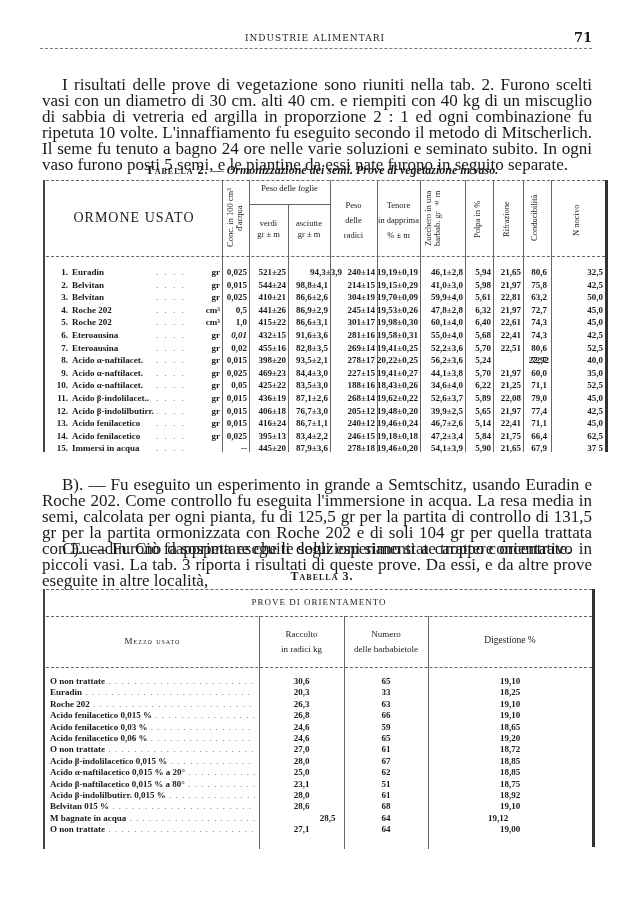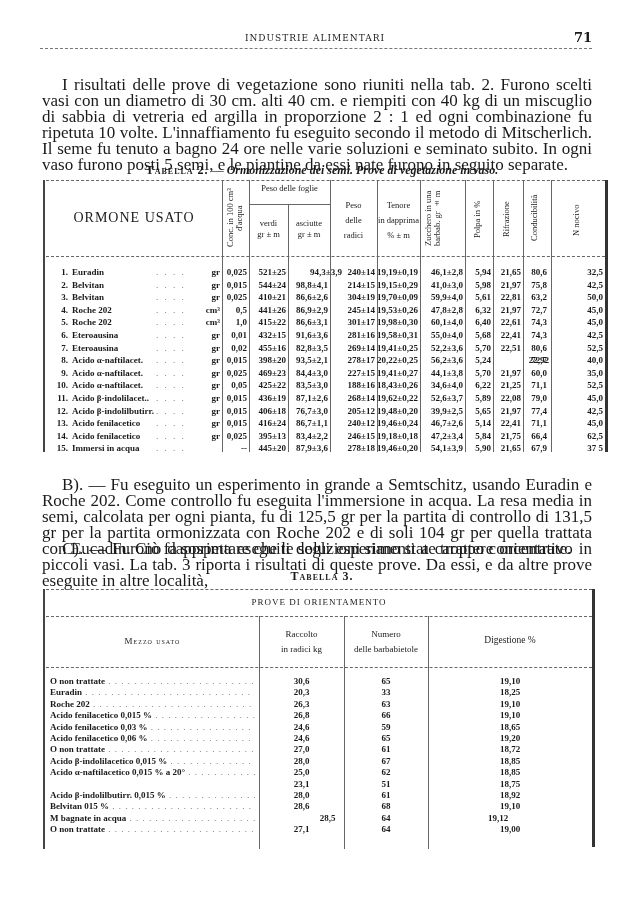--- a/index.html
+++ b/index.html
@@ -195,21 +195,21 @@
           <span class="num" style="left: 419px; width: 26px;">6,40</span>
           <span class="num" style="left: 447px; width: 28px;">22,61</span>
           <span class="num" style="left: 477px; width: 24px;">74,3</span>
           <span class="num" style="left: 505px; width: 52px;">45,0</span>
           <span class="dots" style="left: 110px; width: 34px; overflow: hidden;">. . . . .</span>
         </div>
         <div class="t2-row">
           <span class="num" style="left: 2px; width: 20px;">6.</span>
           <span class="" style="left: 26px; width: 120px;">Eteroausina</span>
           <span class="num" style="left: 146px; width: 28px;">gr</span>
-          <span class="num" style="left: 176px; width: 25px;">0,01</span>
+          <span class="num" style="left: 176px; width: 25px; font-style: italic;">0,01</span>
           <span class="num" style="left: 203px; width: 37px;">432±15</span>
           <span class="num" style="left: 242px; width: 40px;">91,6±3,6</span>
           <span class="num" style="left: 284px; width: 45px;">281±16</span>
           <span class="num" style="left: 331px; width: 41px;">19,58±0,31</span>
           <span class="num" style="left: 374px; width: 43px;">55,0±4,0</span>
           <span class="num" style="left: 419px; width: 26px;">5,68</span>
           <span class="num" style="left: 447px; width: 28px;">22,41</span>
           <span class="num" style="left: 477px; width: 24px;">74,3</span>
           <span class="num" style="left: 505px; width: 52px;">42,5</span>
           <span class="dots" style="left: 110px; width: 34px; overflow: hidden;">. . . . .</span>
@@ -439,20 +439,21 @@
           <span class="c" style="left: 298px; width: 84px;">67</span>
           <span class="c" style="left: 382px; width: 164px;">18,85</span>
         </div>
         <div class="t3-row">
           <span class="lbl" style="width: 205px;">Acido α-naftilacetico 0,015 % a 20°</span>
           <span class="c" style="left: 213px; width: 85px;">25,0</span>
           <span class="c" style="left: 298px; width: 84px;">62</span>
           <span class="c" style="left: 382px; width: 164px;">18,85</span>
         </div>
         <div class="t3-row">
+          <span class="lbl" style="width: 205px;">Acido β-naftilacetico 0,015 % a 80°</span>
           <span class="c" style="left: 213px; width: 85px;">23,1</span>
           <span class="c" style="left: 298px; width: 84px;">51</span>
           <span class="c" style="left: 382px; width: 164px;">18,75</span>
         </div>
         <div class="t3-row">
           <span class="lbl" style="width: 205px;">Acido β-indolilbutirr. 0,015 %</span>
           <span class="c" style="left: 213px; width: 85px;">28,0</span>
           <span class="c" style="left: 298px; width: 84px;">61</span>
           <span class="c" style="left: 382px; width: 164px;">18,92</span>
         </div>

